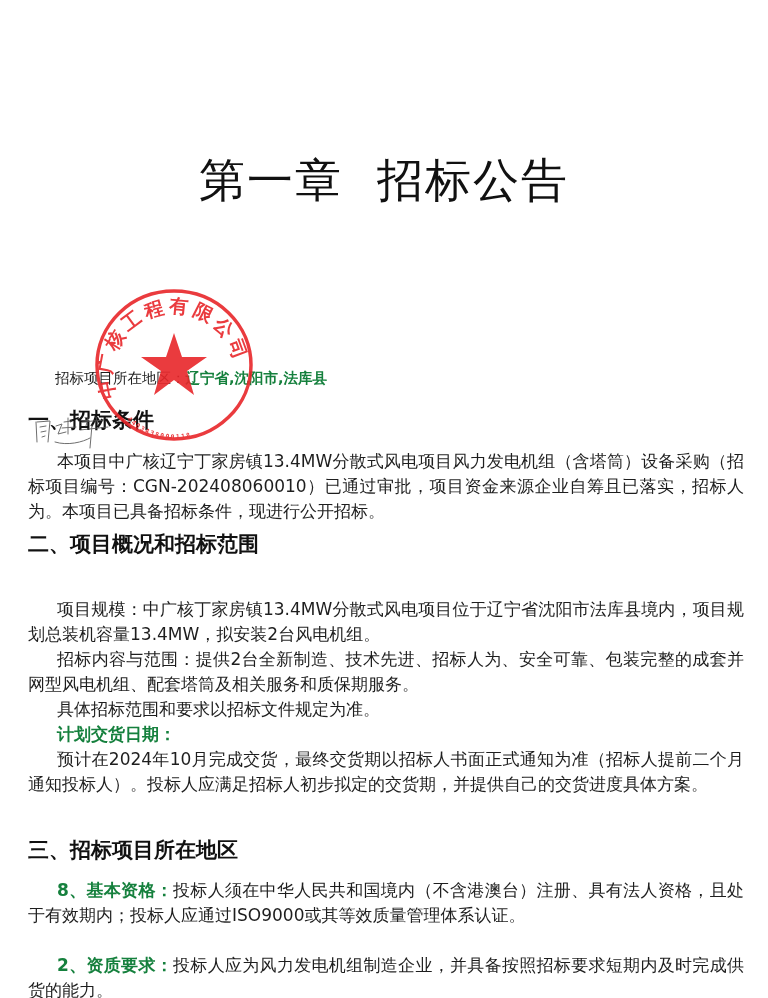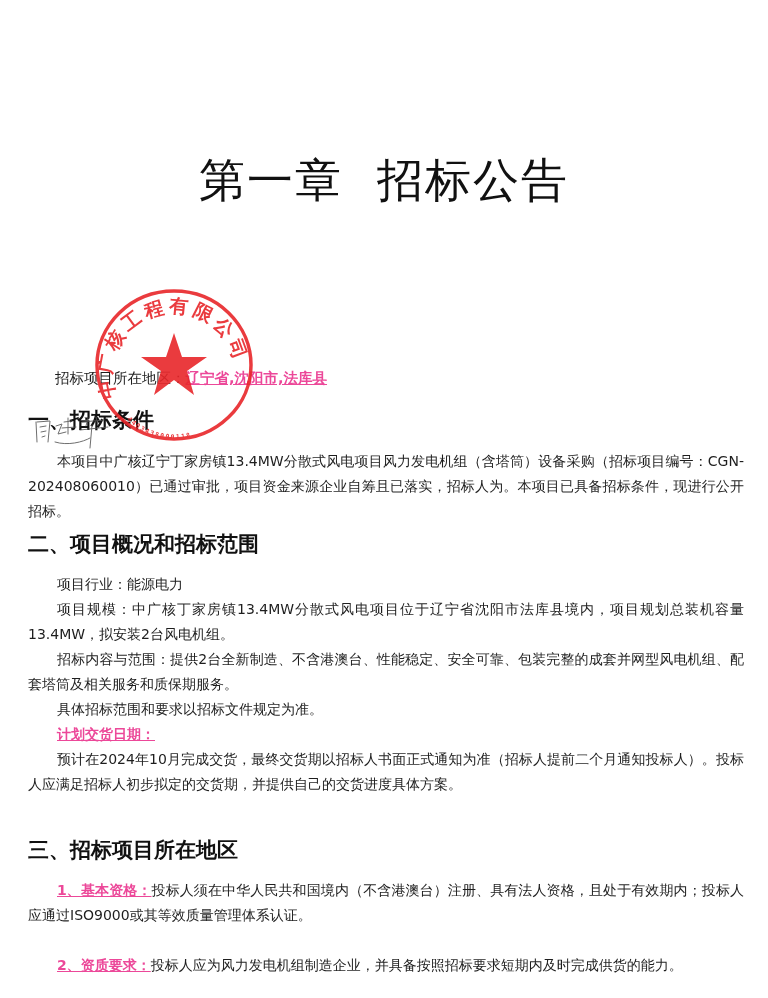--- a/index.html
+++ b/index.html
@@ -5,26 +5,26 @@
   html, body { margin: 0; padding: 0; background: #ffffff; }
   body { width: 768px; height: 998px; position: relative; overflow: hidden;
          font-family: "DejaVu Serif", "Liberation Serif", serif; color: #1a1a1a; }
   .page { position: absolute; left: 0; top: 0; width: 768px; height: 998px; }
   .title { position: absolute; top: 150px; left: 0; width: 768px; text-align: center;
            font-family: "DejaVu Serif", "Liberation Serif", serif; font-size: 46px;
            font-weight: normal; letter-spacing: 2px; color: #111; }
   .title .gap { display: inline-block; width: 34px; }
   .line { position: absolute; left: 28px; width: 716px; font-size: 14.5px; line-height: 25px;
           font-family: "DejaVu Sans", "Liberation Sans", sans-serif; color: #1e1e1e; white-space: nowrap; }
-  .para { position: absolute; left: 28px; width: 716px; font-size: 14px; line-height: 25px;
+  .para { position: absolute; left: 28px; width: 716px; font-size: 17px; line-height: 25px;
           font-family: "DejaVu Sans", "Liberation Sans", sans-serif; color: #1e1e1e;
           text-indent: 29px; text-align: justify; }
   .heading { position: absolute; left: 28px; font-size: 21px; font-weight: bold; line-height: 25px;
              font-family: "DejaVu Sans", "Liberation Sans", sans-serif; color: #111; }
-  .b { font-weight: bold; color: #ec4899; text-decoration: underline; }
+  .b { font-weight: bold; color: #15803d; }
   .stamp { position: absolute; left: 93px; top: 287px; width: 162px; height: 156px; pointer-events: none; }
   .signature { position: absolute; left: 28px; top: 412px; width: 95px; height: 40px; pointer-events: none; }
 </style>
 </head>
 <body>
 
 <div class="page">
 
   <div class="title">
     <span>第一章</span><span class="gap"></span><span>招标公告</span>
@@ -33,31 +33,30 @@
   <div class="line" style="top:366px; left:55px;">
     <span>招标项目所在地区：</span><span class="b">辽宁省,沈阳市,法库县</span>
   </div>
 
   <div class="heading" style="top:408px;">一、招标条件</div>
 
   <div class="para" style="top:449px;">本项目中广核辽宁丁家房镇13.4MW分散式风电项目风力发电机组（含塔筒）设备采购（招标项目编号：CGN-202408060010）已通过审批，项目资金来源企业自筹且已落实，招标人为。本项目已具备招标条件，现进行公开招标。</div>
 
   <div class="heading" style="top:532px;">二、项目概况和招标范围</div>
 
-  <div class="para" style="top:572px;">项目行业：能源电力</div>
   <div class="para" style="top:597px;">项目规模：中广核丁家房镇13.4MW分散式风电项目位于辽宁省沈阳市法库县境内，项目规划总装机容量13.4MW，拟安装2台风电机组。</div>
-  <div class="para" style="top:647px;">招标内容与范围：提供2台全新制造、不含港澳台、性能稳定、安全可靠、包装完整的成套并网型风电机组、配套塔筒及相关服务和质保期服务。</div>
+  <div class="para" style="top:647px;">招标内容与范围：提供2台全新制造、技术先进、招标人为、安全可靠、包装完整的成套并网型风电机组、配套塔筒及相关服务和质保期服务。</div>
   <div class="para" style="top:697px;">具体招标范围和要求以招标文件规定为准。</div>
   <div class="para b" style="top:722px;">计划交货日期：</div>
   <div class="para" style="top:747px;">预计在2024年10月完成交货，最终交货期以招标人书面正式通知为准（招标人提前二个月通知投标人）。投标人应满足招标人初步拟定的交货期，并提供自己的交货进度具体方案。</div>
 
   <div class="heading" style="top:838px;">三、招标项目所在地区</div>
 
   <div class="para" style="top:878px;">
-    <span class="b">1、基本资格：</span><span>投标人须在中华人民共和国境内（不含港澳台）注册、具有法人资格，且处于有效期内；投标人应通过ISO9000或其等效质量管理体系认证。</span>
+    <span class="b">8、基本资格：</span><span>投标人须在中华人民共和国境内（不含港澳台）注册、具有法人资格，且处于有效期内；投标人应通过ISO9000或其等效质量管理体系认证。</span>
   </div>
   <div class="para" style="top:953px;">
     <span class="b">2、资质要求：</span><span>投标人应为风力发电机组制造企业，并具备按照招标要求短期内及时完成供货的能力。</span>
   </div>
 
   <svg class="stamp" viewBox="0 0 162 156">
     <defs>
       <path id="sealArc" d="M 24 112 A 62 62 0 1 1 138 112" fill="none"></path>
       <path id="numArc" d="M 30 128 A 66 66 0 0 0 132 128" fill="none"></path>
     </defs>

